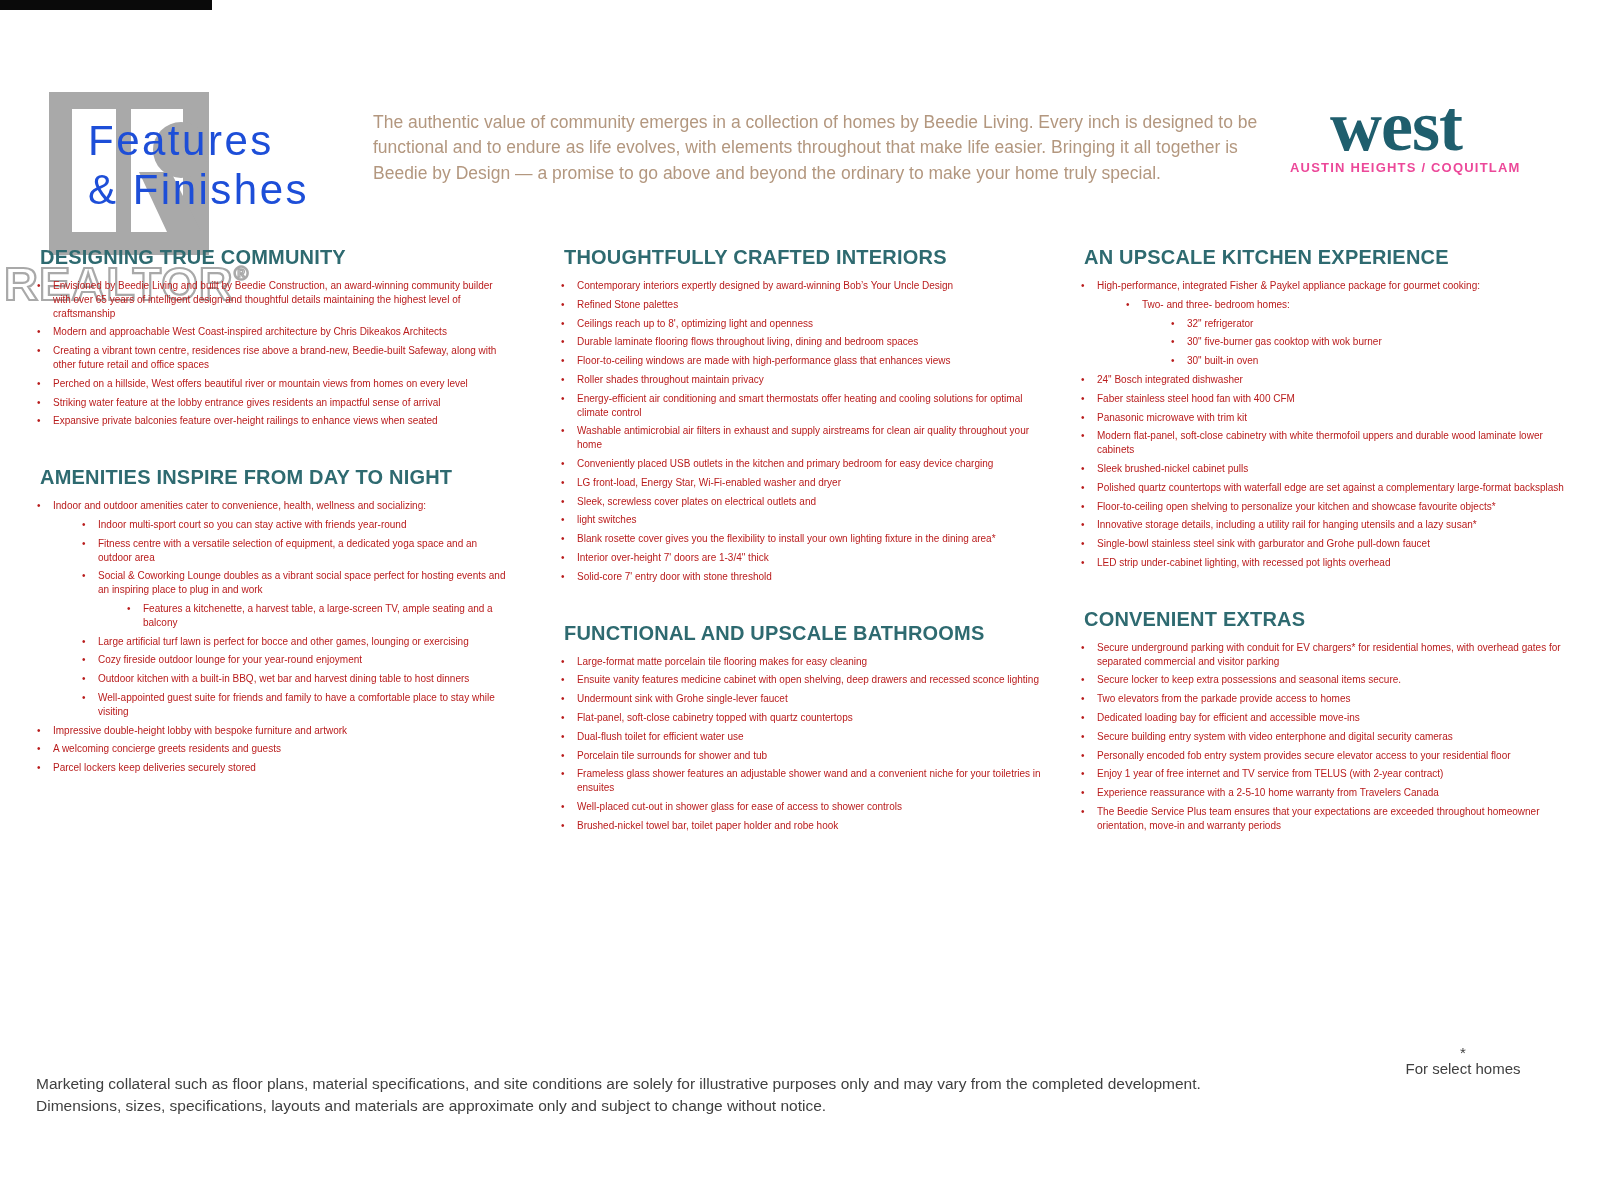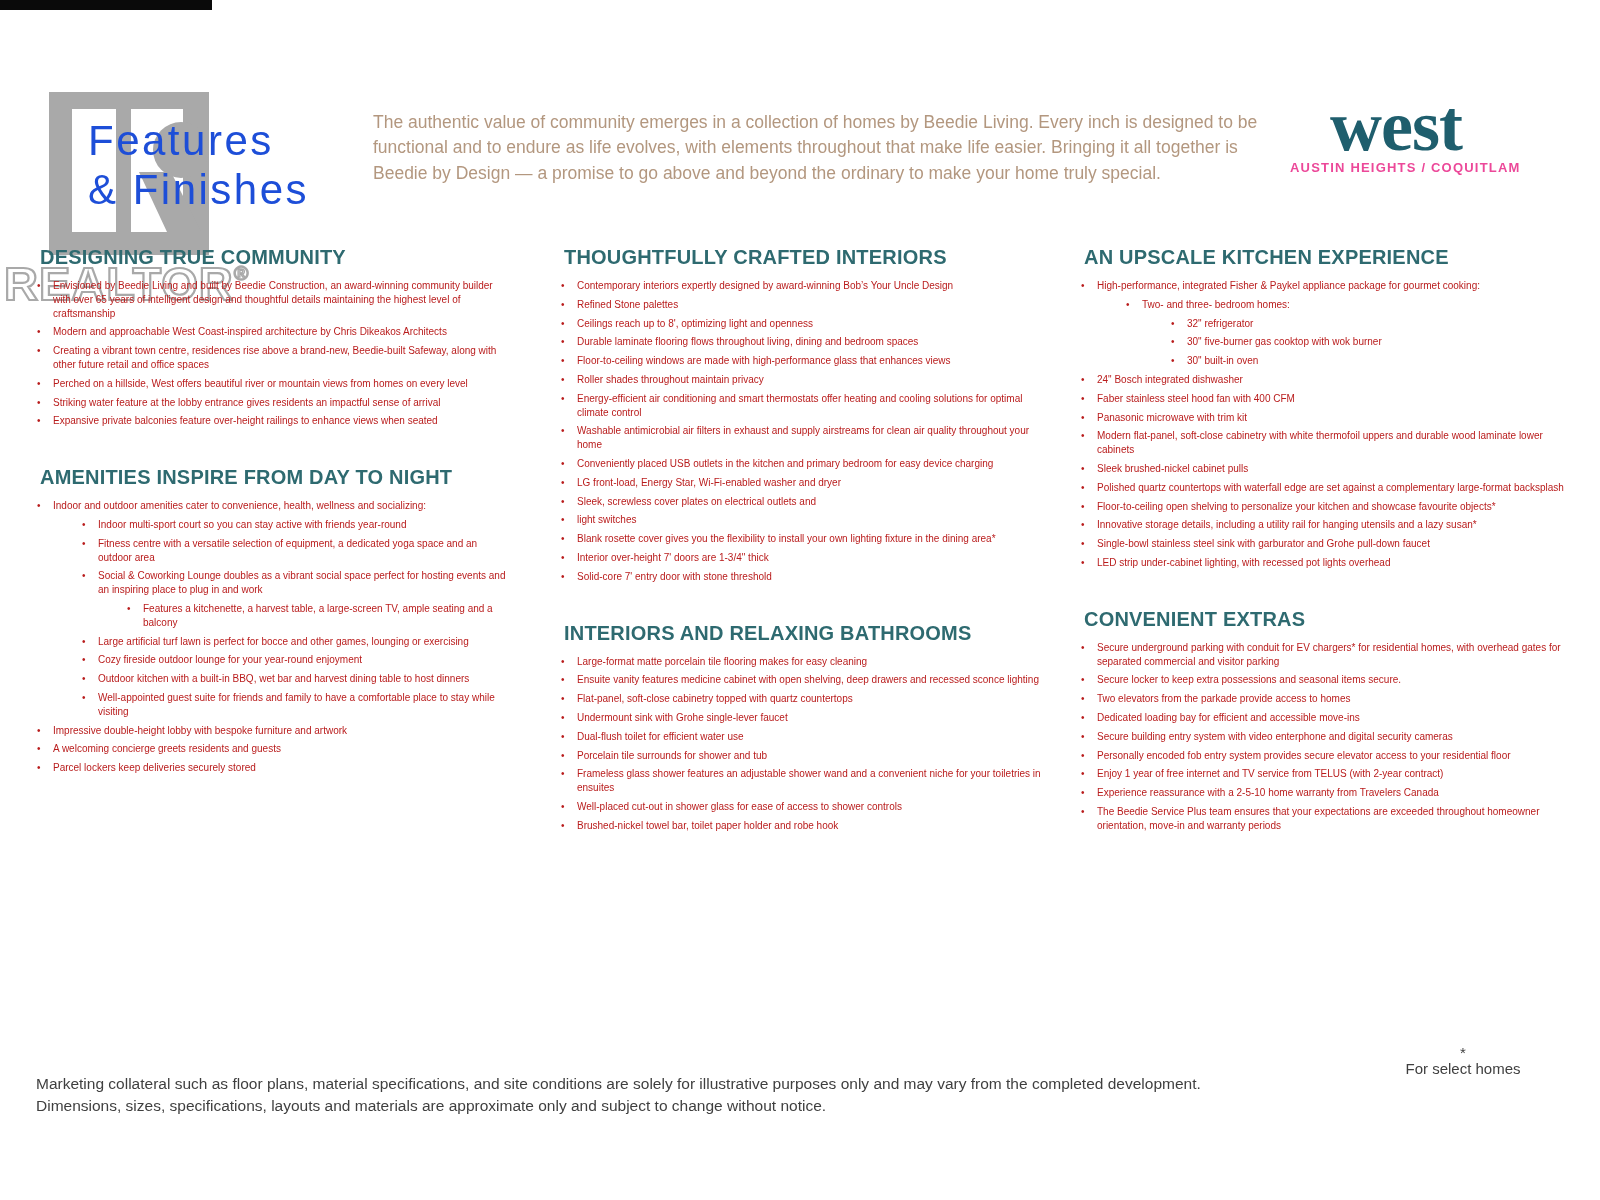--- a/index.html
+++ b/index.html
@@ -140,26 +140,26 @@
             <li><span>Conveniently placed USB outlets in the kitchen and primary bedroom for easy device charging</span></li>
             <li><span>LG front-load, Energy Star, Wi-Fi-enabled washer and dryer</span></li>
             <li><span>Sleek, screwless cover plates on electrical outlets and</span></li>
             <li><span>light switches</span></li>
             <li><span>Blank rosette cover gives you the flexibility to install your own lighting fixture in the dining area*</span></li>
             <li><span>Interior over-height 7' doors are 1-3/4" thick</span></li>
             <li><span>Solid-core 7' entry door with stone threshold</span></li>
           </ul>
         </section>
         <section>
-          <h2>INTERIORS AND RELAXING BATHROOMS</h2>
+          <h2>FUNCTIONAL AND UPSCALE BATHROOMS</h2>
           <ul class="bullets">
             <li><span>Large-format matte porcelain tile flooring makes for easy cleaning</span></li>
             <li><span>Ensuite vanity features medicine cabinet with open shelving, deep drawers and recessed sconce lighting</span></li>
+            <li><span>Undermount sink with Grohe single-lever faucet</span></li>
             <li><span>Flat-panel, soft-close cabinetry topped with quartz countertops</span></li>
-            <li><span>Undermount sink with Grohe single-lever faucet</span></li>
             <li><span>Dual-flush toilet for efficient water use</span></li>
             <li><span>Porcelain tile surrounds for shower and tub</span></li>
             <li><span>Frameless glass shower features an adjustable shower wand and a convenient niche for your toiletries in ensuites</span></li>
             <li><span>Well-placed cut-out in shower glass for ease of access to shower controls</span></li>
             <li><span>Brushed-nickel towel bar, toilet paper holder and robe hook</span></li>
           </ul>
         </section>
       </div>
       <div class="col">
         <section>

